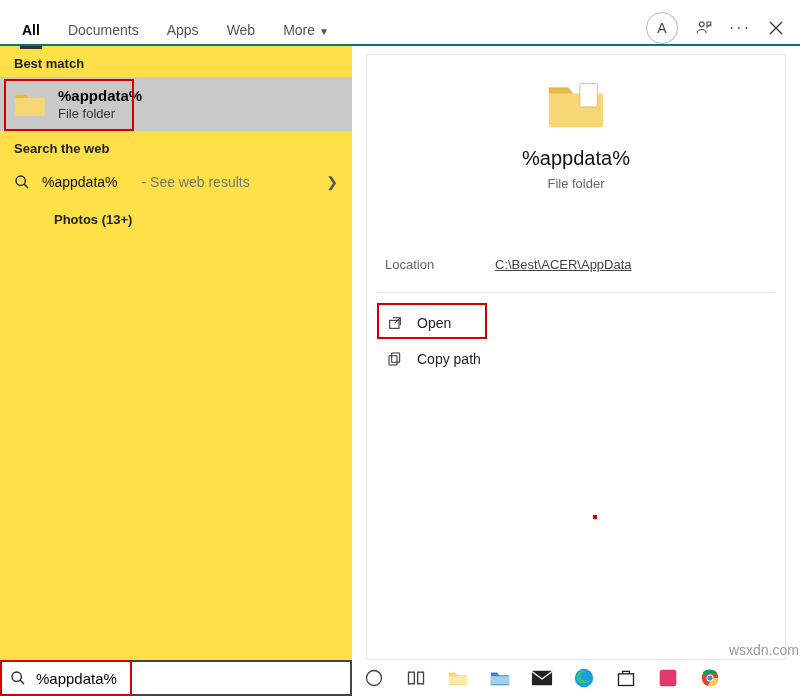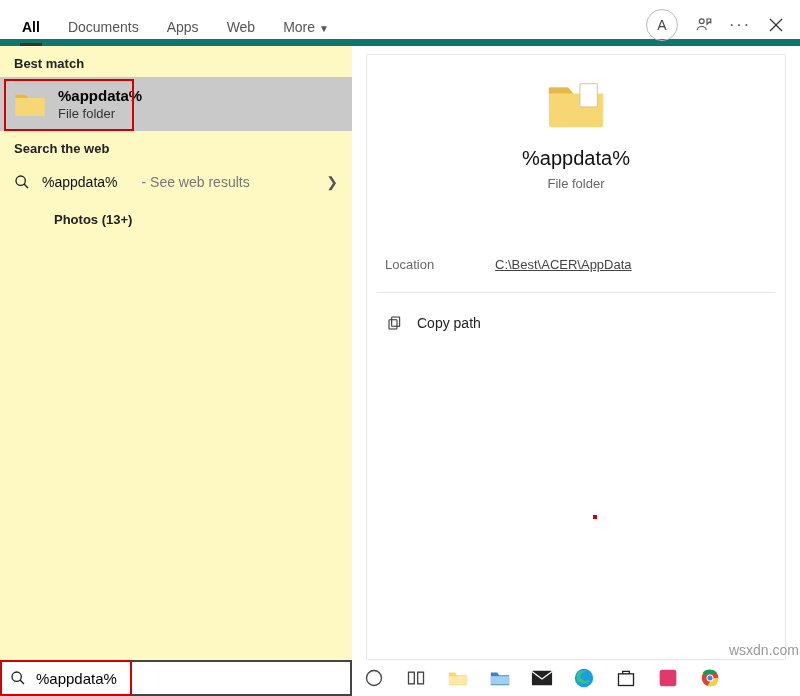--- a/index.html
+++ b/index.html
@@ -1,32 +1,32 @@
 <!DOCTYPE html>
 <html><head>
 <meta charset="utf-8">
 <style>
   * { box-sizing: border-box; font-family: "Segoe UI", sans-serif; }
   body { margin: 0; width: 800px; height: 696px; background: #fff; overflow: hidden; position: relative; }
 
   
-  .header { display: flex; align-items: center; height: 46px; border-bottom: 7px solid #0f766e; padding: 11px 6px 0 10px; justify-content: center; }
+  .header { display: flex; align-items: center; height: 46px; border-bottom: 2px solid #0f766e; padding: 11px 6px 0 10px; justify-content: center; }
   .tabs { display: flex; gap: 4px; }
   .tab { font-size: 14px; color: #555; padding: 14px 12px 10px; cursor: pointer; position: relative; }
   .tab.active { color: #000; font-weight: 600; }
   .tab.active::after { content: ""; position: absolute; left: 10px; right: 10px; bottom: -1px; height: 3px; background: #333; }
   .tab .caret { font-size: 10px; margin-left: 4px; }
   .header-spacer { flex: 1; }
   .title-btn { width: 36px; height: 36px; display: flex; align-items: center; justify-content: center; color: #444; cursor: pointer; }
   .avatar-btn { width: 32px; height: 32px; border-radius: 50%; border: 1px solid #bbb; display: flex; align-items: center; justify-content: center; font-size: 14px; color: #444; margin-right: 8px; }
 
   .main { display: flex; height: 614px; }
 
   
-  .left { width: 352px; background: #fef9c3; display: flex; flex-direction: column; }
+  .left { width: 352px; background: #fde047; display: flex; flex-direction: column; }
   .section-label { font-size: 13px; font-weight: 600; color: #222; padding: 10px 14px 6px; }
   .best-match { display: flex; align-items: center; gap: 12px; padding: 10px 14px; background: #c9c9c9; position: relative; }
   .best-match .folder-thumb { width: 32px; height: 32px; }
   .best-match .title { font-size: 15px; font-weight: 600; color: #000; }
   .best-match .sub { font-size: 13px; color: #333; margin-top: 2px; }
   .highlight-box { position: absolute; border: 2px solid #d40000; pointer-events: none; }
 
   .web-result { display: flex; align-items: center; gap: 12px; padding: 12px 14px; cursor: pointer; }
   .web-result .q { font-size: 14px; color: #111; }
   .web-result .hint { font-size: 14px; color: #777; margin-left: 12px; }
@@ -132,20 +132,29 @@
       <div class="preview-sub">File folder</div>
 
       <div class="loc-row">
         <div class="k">Location</div>
         <div class="v">C:\Best\ACER\AppData</div>
       </div>
 
       <div class="actions">
         <div class="action">
           <svg viewBox="0 0 24 24" fill="none" stroke="#333" stroke-width="1.6">
+              <rect x="4" y="8" width="14" height="12"></rect>
+              <path d="M9 4h11v11"></path>
+              <path d="M20 4l-8 8"></path>
+            </svg>
+          <span>Open</span>
+          <div class="highlight-box" style="left:-4px; top:-2px; width:110px; height:36px;"></div>
+        </div>
+        <div class="action">
+          <svg viewBox="0 0 24 24" fill="none" stroke="#333" stroke-width="1.6">
               <rect x="7" y="3" width="12" height="14" rx="1"></rect>
               <rect x="3" y="7" width="12" height="14" rx="1"></rect>
             </svg>
           <span>Copy path</span>
         </div>
       </div>
 
       <div style="position:absolute; left:54%; top:460px; width:4px; height:4px; background:#d40000;"></div>
     </div>
   </div>

